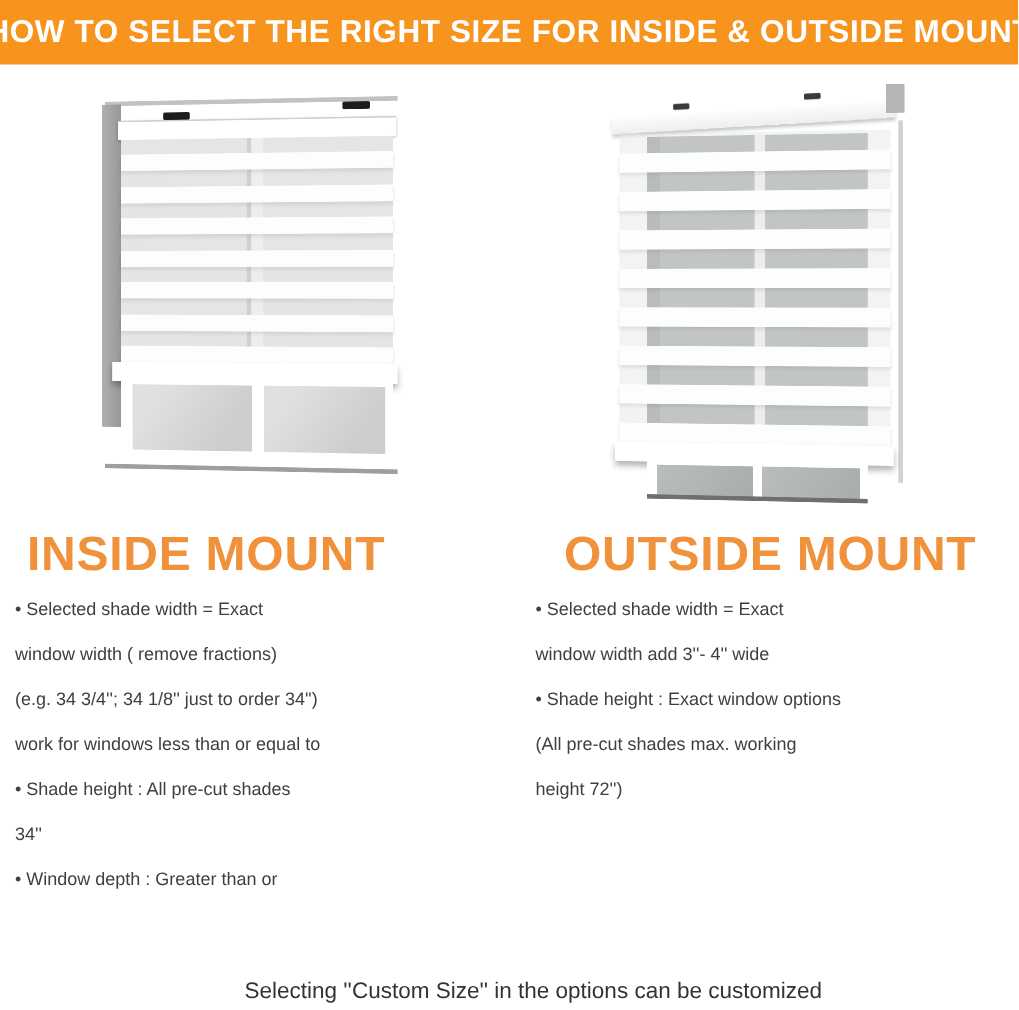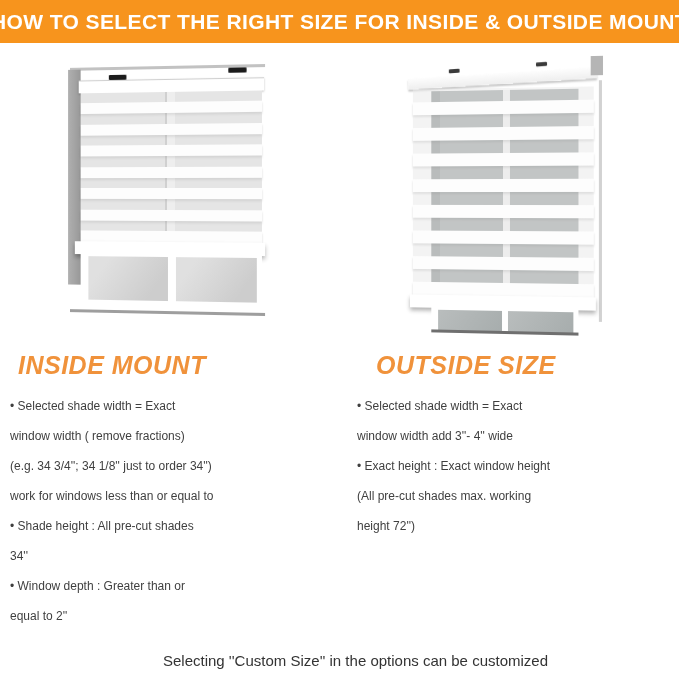--- a/index.html
+++ b/index.html
@@ -64,22 +64,22 @@
   .ow-stripes .sheer { background:rgba(232,232,232,0.52); }
   .ow-bottomrail { position:absolute; left:2px; top:238px; right:9px; height:13px;
     background:#ffffff; box-shadow:0 3px 4px rgba(0,0,0,0.3); }
   .ow-window-lower { position:absolute; left:24px; top:251px; width:148px; height:22px;
     background:#ffffff; display:flex; gap:6px; padding:2px 5px 0 7px; }
   .ow-window-lower .pane { flex:1; background:linear-gradient(125deg,#b9bdbd,#a7adad); }
   .ow-bottomlip { position:absolute; left:24px; top:273px; width:148px; height:3px;
     background:#6f6f6f; }
 
   
-  .mount-heading { position:absolute; top:351px; font-size:25px; font-weight:700;
-    color:#F0923B; letter-spacing:0.5px; white-space:nowrap;font-style:italic; }
+  .mount-heading { position:absolute; top:351px; font-size:32px; font-weight:700;
+    color:#F0923B; letter-spacing:0.5px; white-space:nowrap; }
   .heading-inside { left:18px; }
   .heading-outside { left:376px; }
 
   .spec-lines { position:absolute; top:391px; font-size:12px; color:#3F3F3F; }
   .spec-lines-inside { left:10px; width:345px; }
   .spec-lines-outside { left:357px; width:320px; }
   .spec-line { height:30px; line-height:30px; white-space:nowrap; }
 
   
   .footer-note { position:absolute; left:16px; top:650px; width:679px; height:22px;
@@ -156,34 +156,33 @@
       <div class="ow-bottomrail"></div>
       <div class="ow-window-lower">
         <div class="pane"></div>
         <div class="pane"></div>
       </div>
       <div class="ow-bottomlip"></div>
     </div>
   </div>
 
   <h2 class="mount-heading heading-inside">INSIDE MOUNT</h2>
-  <h2 class="mount-heading heading-outside">OUTSIDE SIZE</h2>
+  <h2 class="mount-heading heading-outside">OUTSIDE MOUNT</h2>
 
   <div class="spec-lines spec-lines-inside">
       <div class="spec-line">• Selected shade width = Exact</div>
       <div class="spec-line">window width ( remove fractions)</div>
       <div class="spec-line">(e.g. 34 3/4''; 34 1/8'' just to order 34'')</div>
       <div class="spec-line">work for windows less than or equal to</div>
       <div class="spec-line">• Shade height : All pre-cut shades</div>
       <div class="spec-line">34''</div>
       <div class="spec-line">• Window depth : Greater than or</div>
-      <div class="spec-line">equal to 2''</div>
     </div>
   <div class="spec-lines spec-lines-outside">
       <div class="spec-line">• Selected shade width = Exact</div>
       <div class="spec-line">window width add 3''- 4'' wide</div>
-      <div class="spec-line">• Exact height : Exact window height</div>
+      <div class="spec-line">• Shade height : Exact window options</div>
       <div class="spec-line">(All pre-cut shades max. working</div>
       <div class="spec-line">height 72'')</div>
     </div>
 
   <footer class="footer-note">Selecting ''Custom Size'' in the options can be customized</footer>
 </div>
 
 </body></html>

